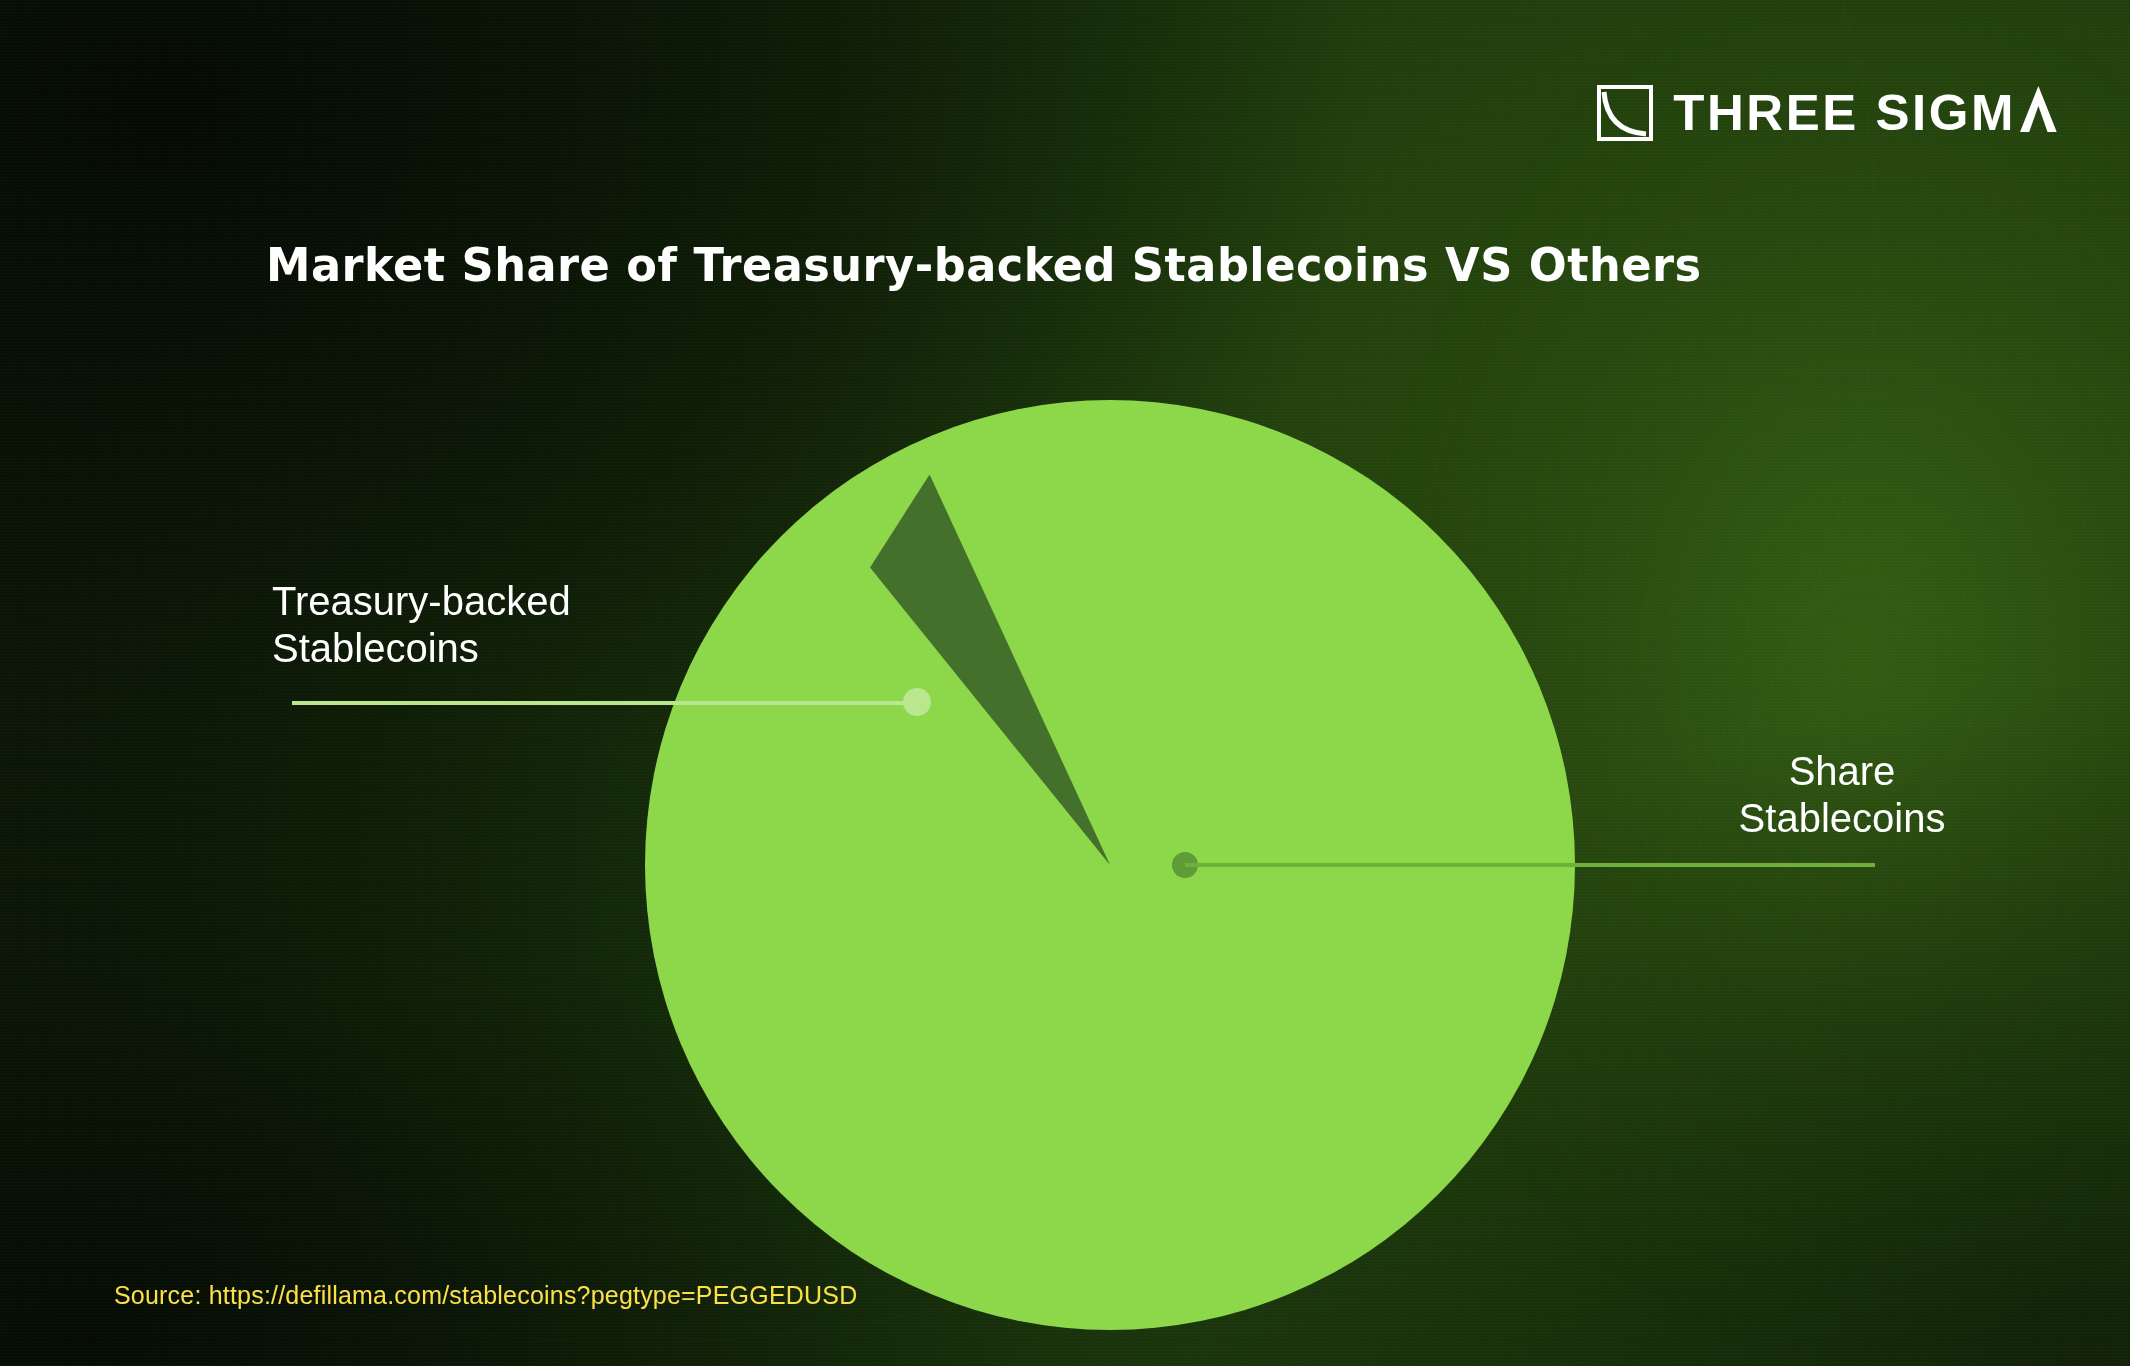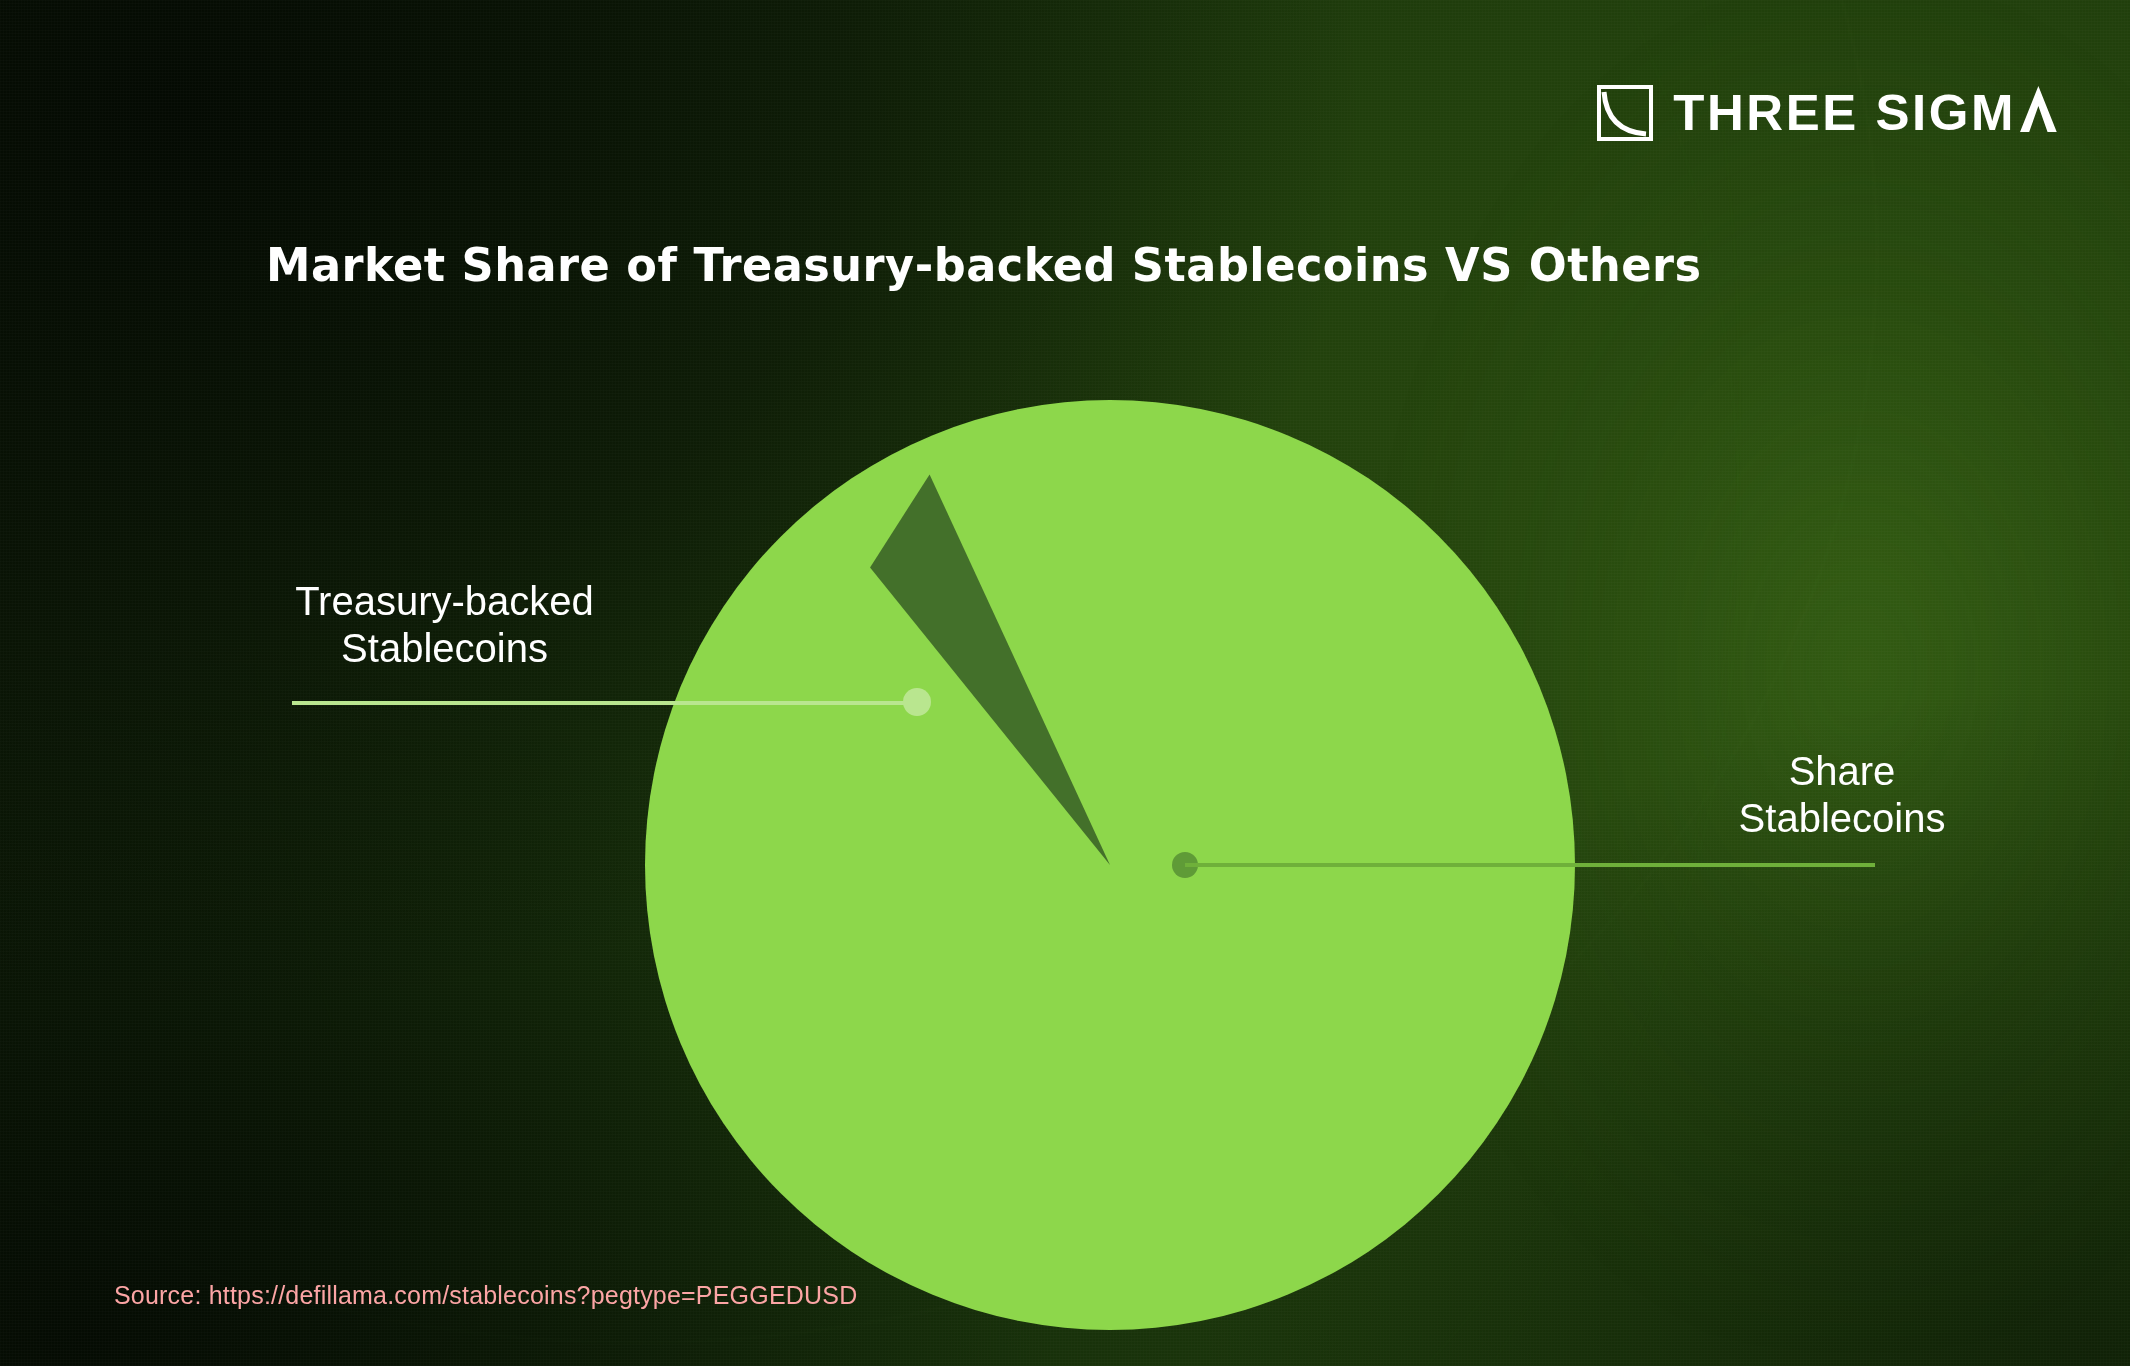--- a/index.html
+++ b/index.html
@@ -114,29 +114,29 @@
     background:#b9e68f;
   }
 
   
   .lbl {
     position:absolute; color:#ffffff;
     font-size:40px; line-height:1.18;
     font-family:"Liberation Sans", sans-serif;
     white-space:pre-line;
   }
-  #label-left { left:272px; top:578px; width:345px; text-align:center; }
+  #label-left { left:272px; top:578px; width:345px; text-align:left; }
   #label-right { left:1682px; top:748px; width:320px; text-align:center; }
   #value-left { left:700px; top:578px; width:260px; text-align:center; }
   #value-right { left:1182px; top:730px; width:320px; text-align:center; }
 
   
   #source {
     position:absolute; left:114px; top:1281px;
-    color:#fca5a5; font-size:25px;
+    color:#fde047; font-size:25px;
     font-family:"Liberation Sans", sans-serif;
     letter-spacing:0.2px;
   }
 </style>
 </head>
 <body>
 
 <div id="bg">
   <div class="bg-base"></div>
   <div class="glow-r"></div>

